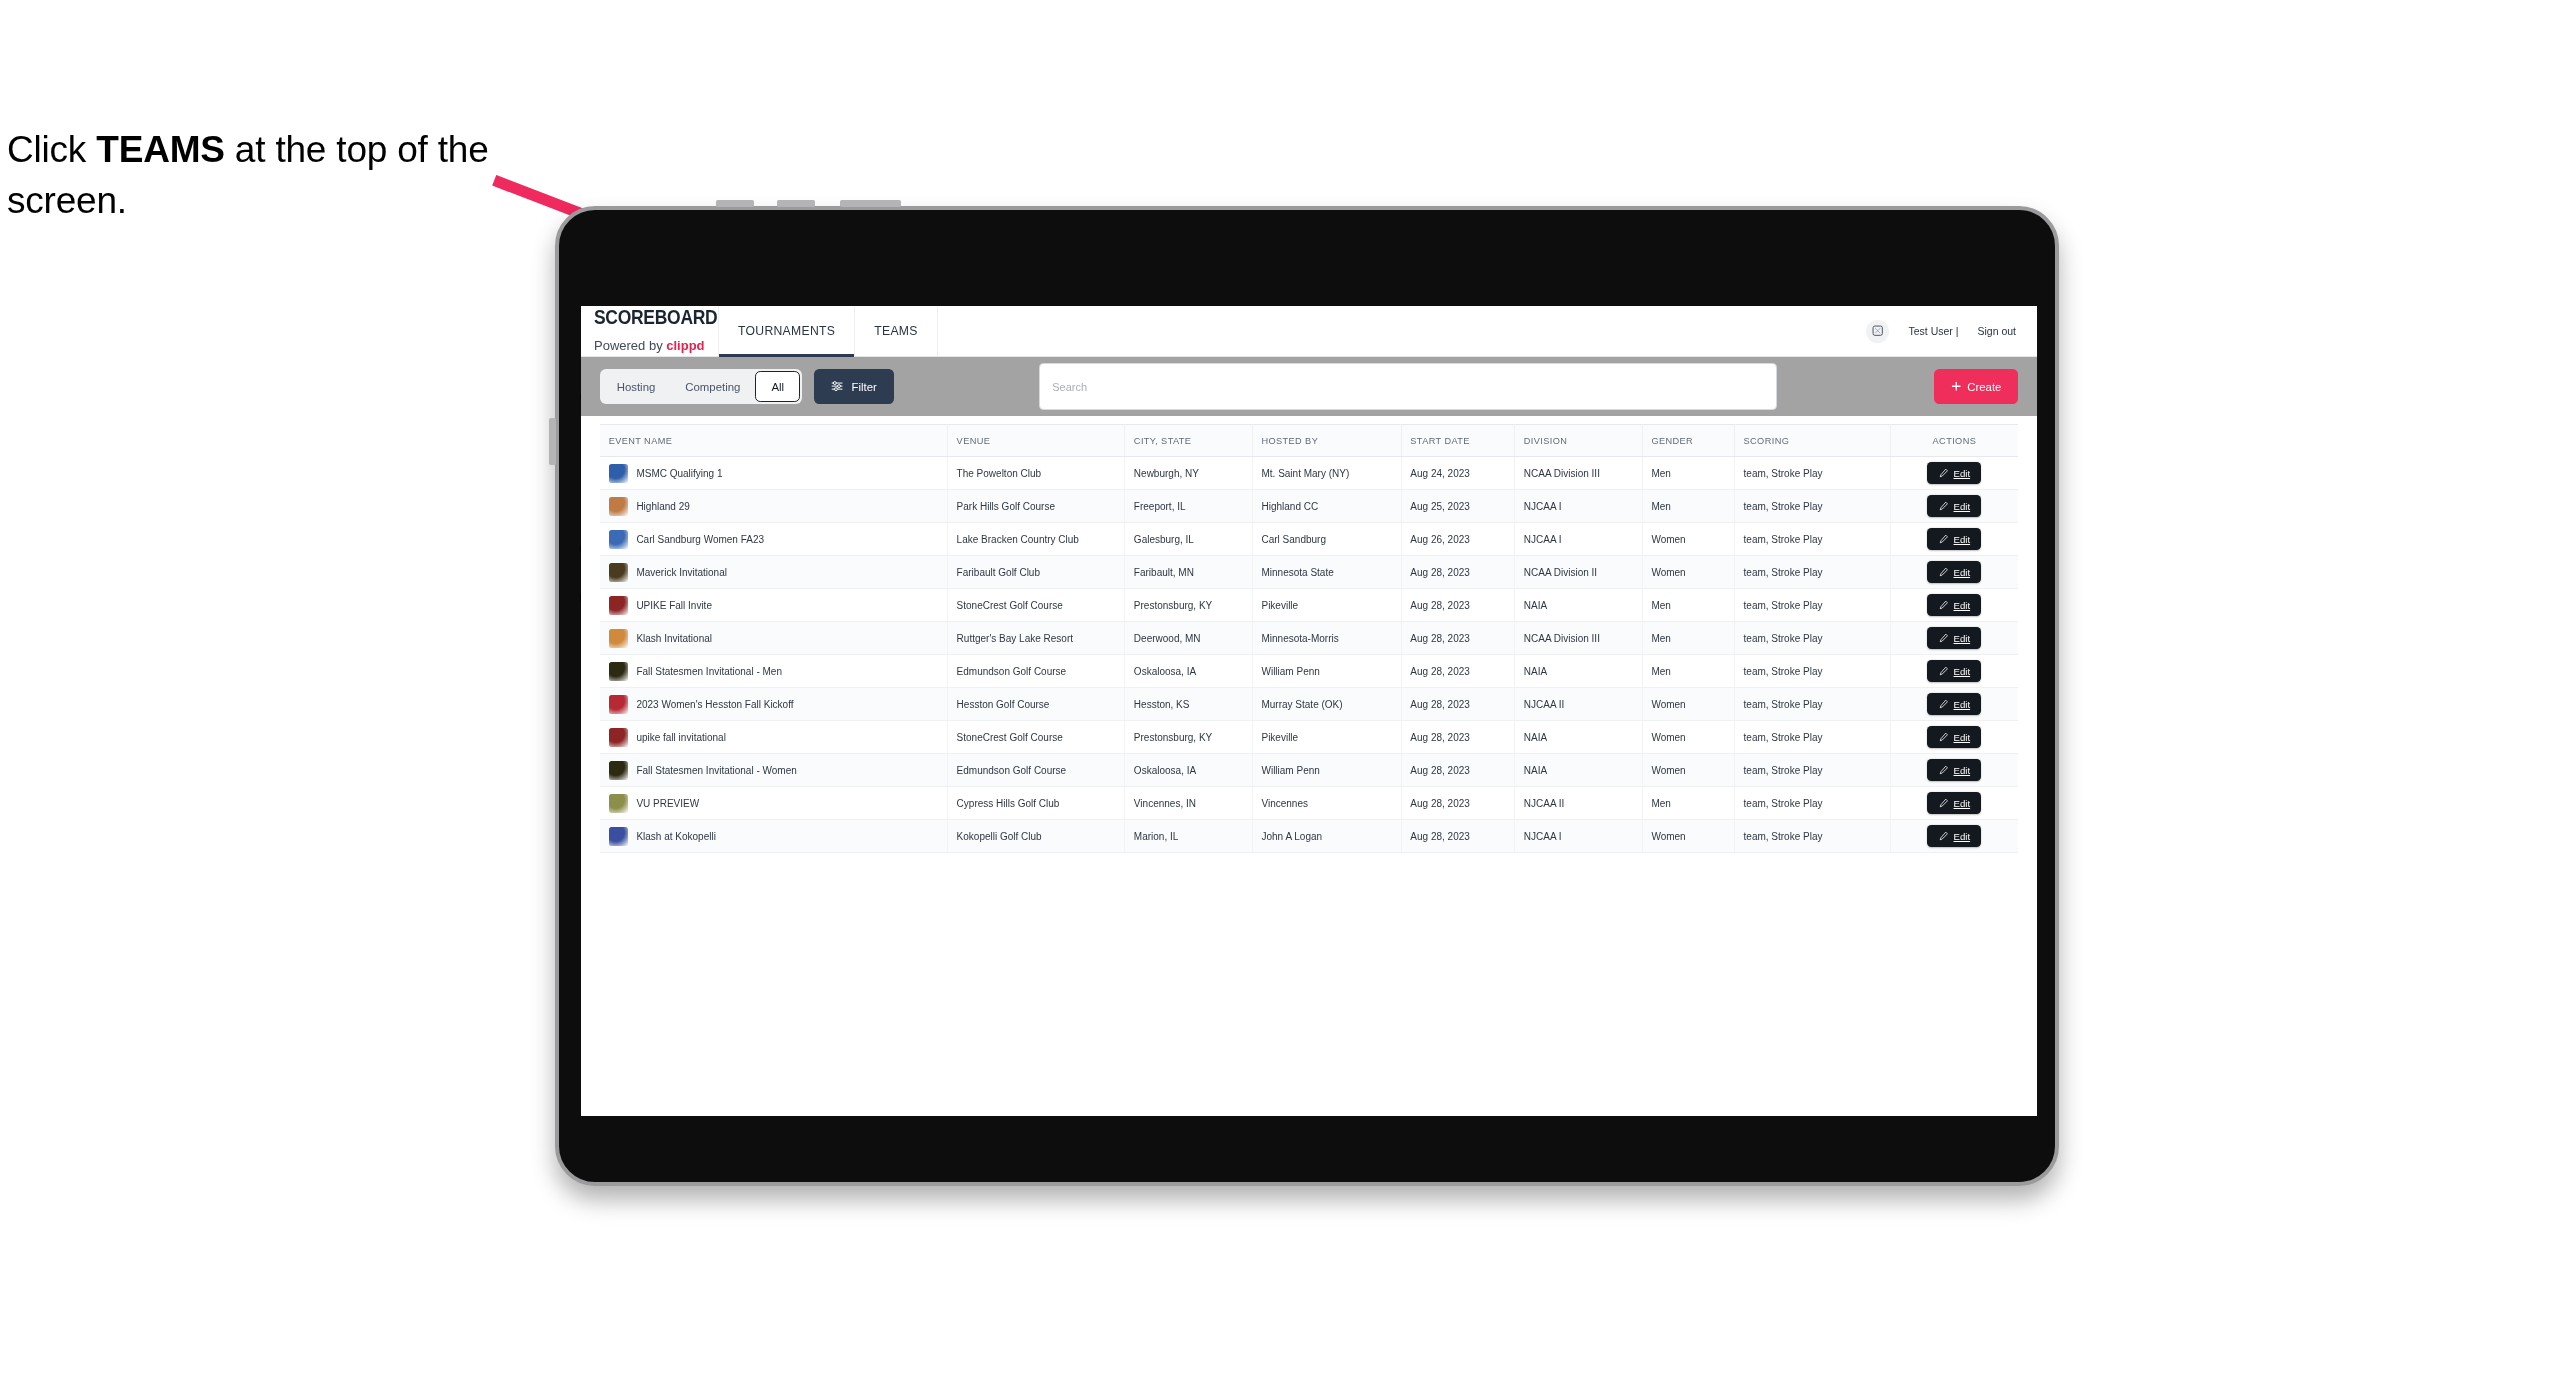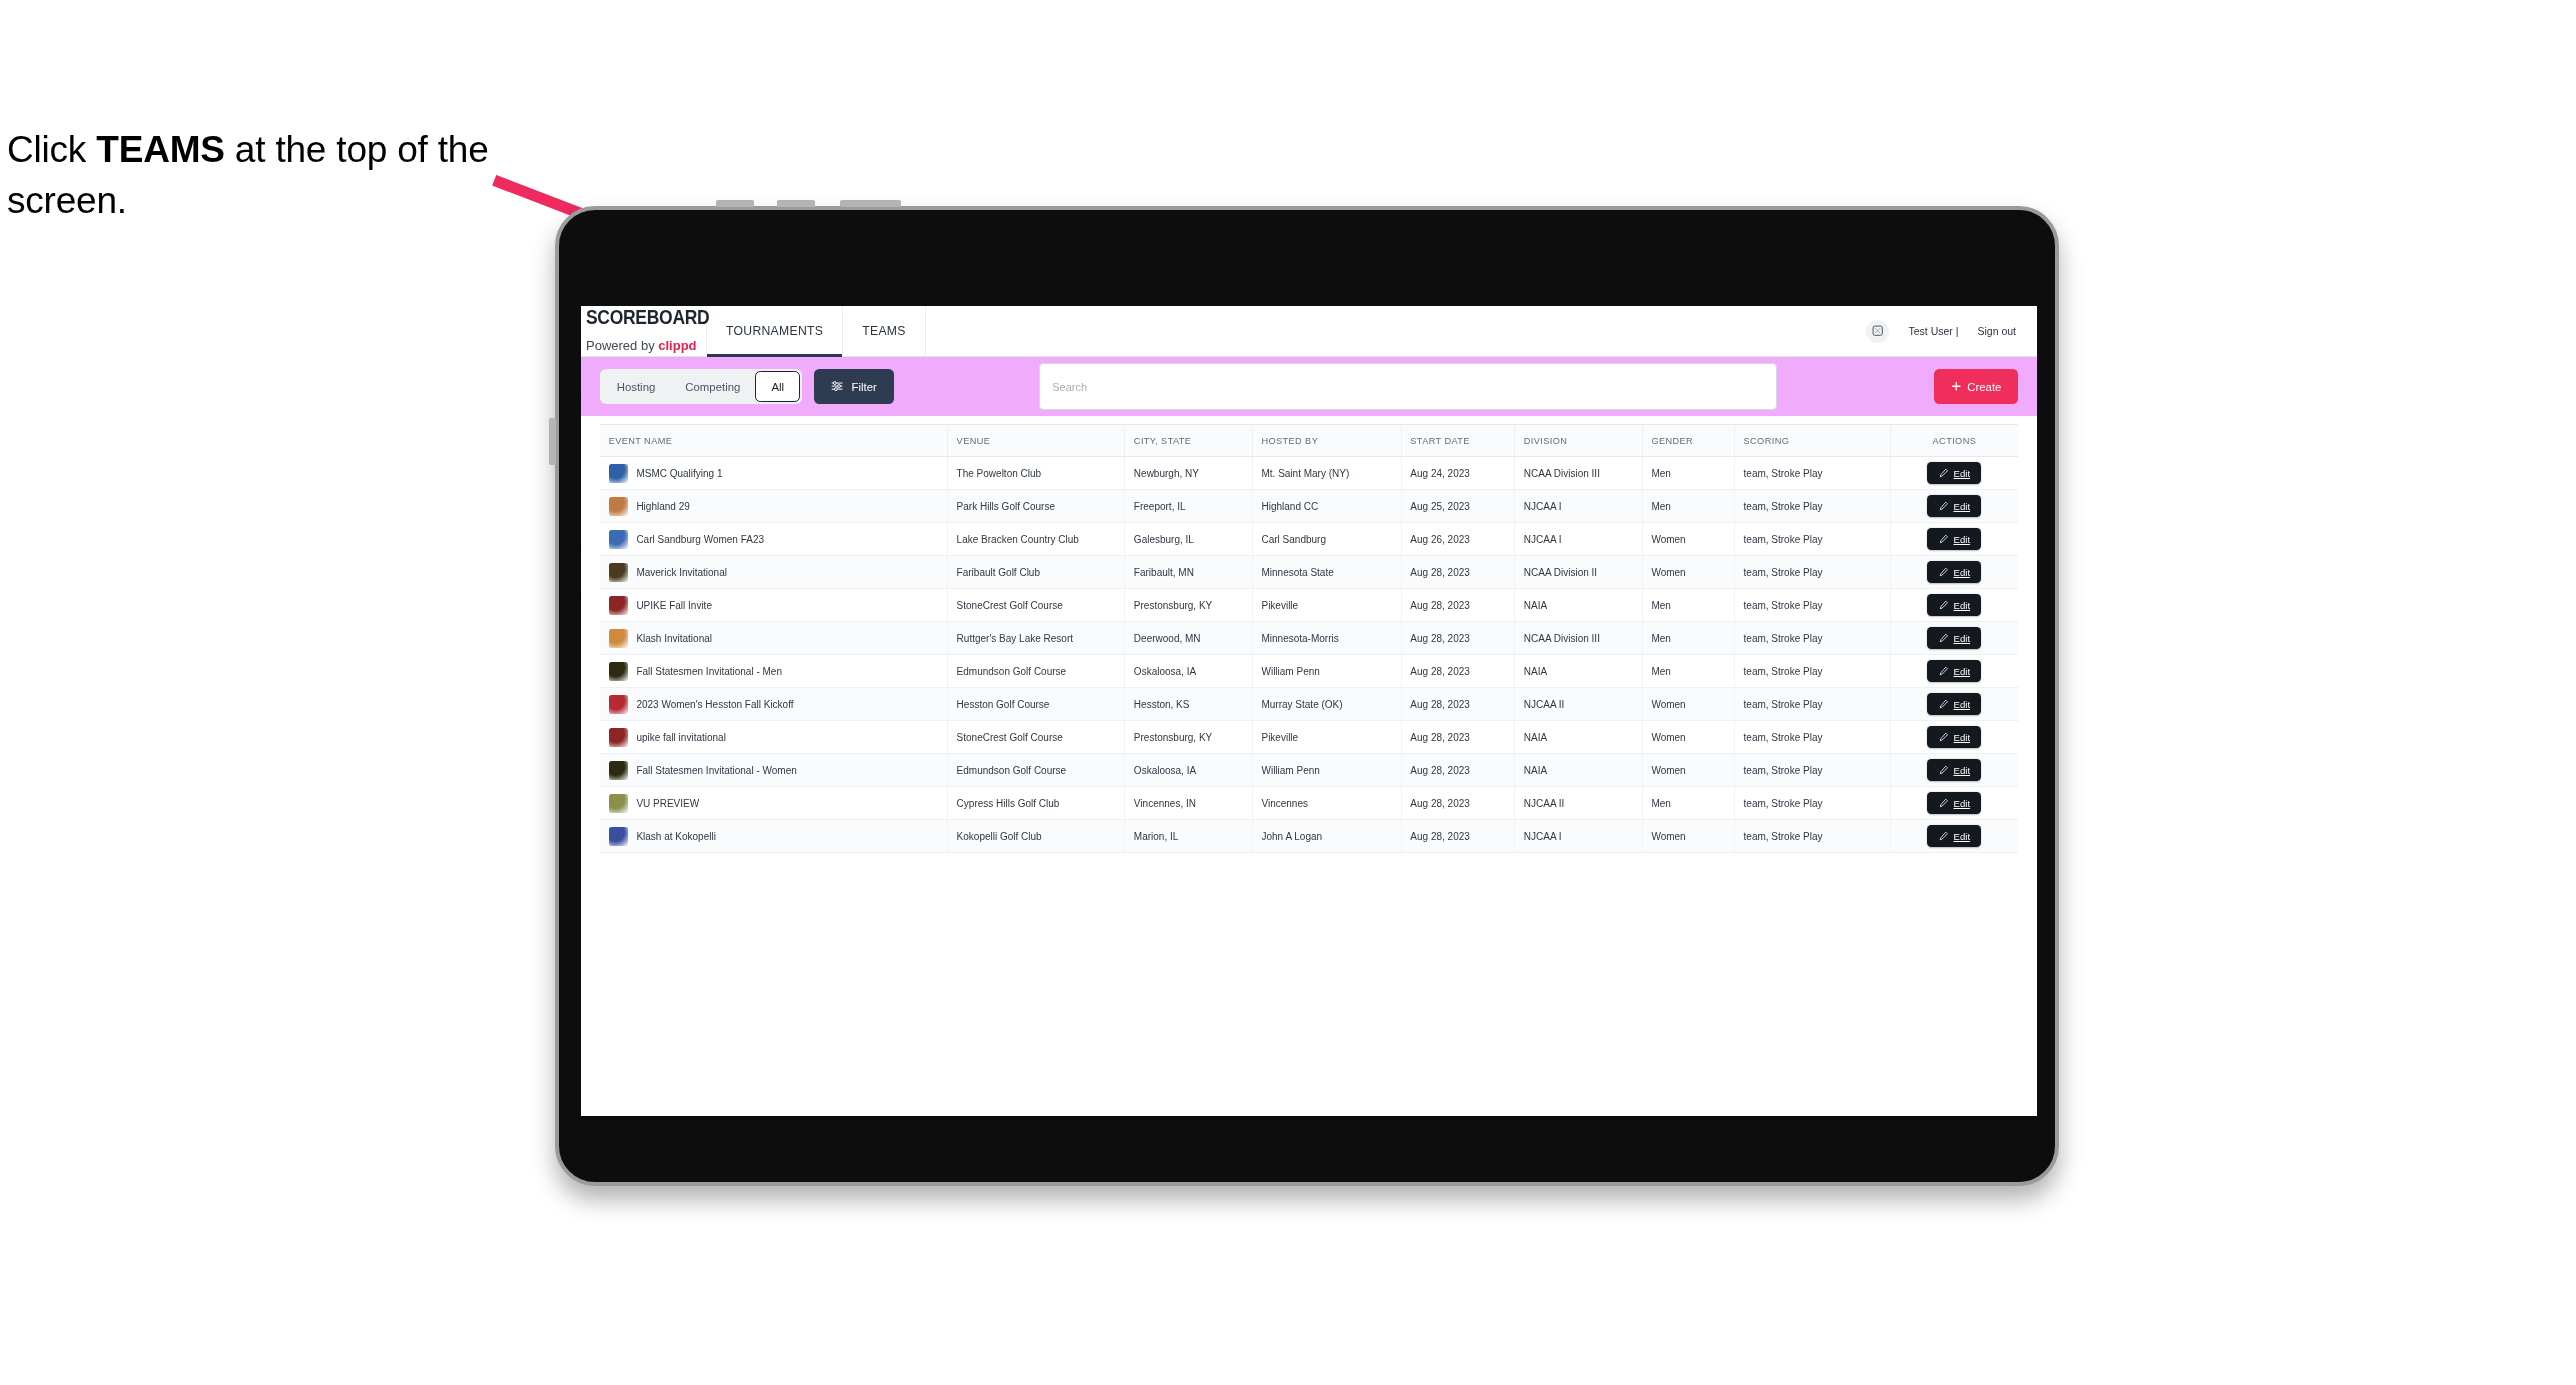--- a/index.html
+++ b/index.html
@@ -75,22 +75,22 @@
   
   #navbar {
     position: relative;
     height: 51px;
     background: #ffffff;
     border-bottom: 0.9px solid #e3e5e8;
     display: flex;
     align-items: stretch;
   }
   #logo-block {
-    width: 126px;
-    padding-left: 5px;
+    width: 138px;
+    padding-left: 13px;
     display: flex; flex-direction: column; justify-content: center;
     border-right: 0.9px solid #eceef0;
   }
   #logo-word {
     font-size: 17.5px; font-weight: 700; letter-spacing: -0.3px;
     color: #1c2430; line-height: 1;
     font-family: "Liberation Sans", sans-serif;
     transform: scaleY(1.12);
     transform-origin: left center;
   }
@@ -124,21 +124,21 @@
     background: #f1f2f4;
     display: flex; align-items: center; justify-content: center;
   }
   #sign-out { cursor: pointer; }
 
   
   #toolbar {
     height: 59px;
     display: flex; align-items: center;
     padding: 0 19px;
-    background: #f0abfc;
+    background: #a3a3a3;
     gap: 12.2px;
   }
   #segmented {
     display: flex; align-items: center;
     background: #f0f1f3;
     border-radius: 6.1px;
     height: 35px;
     padding: 0 1.7px;
   }
   .seg {

